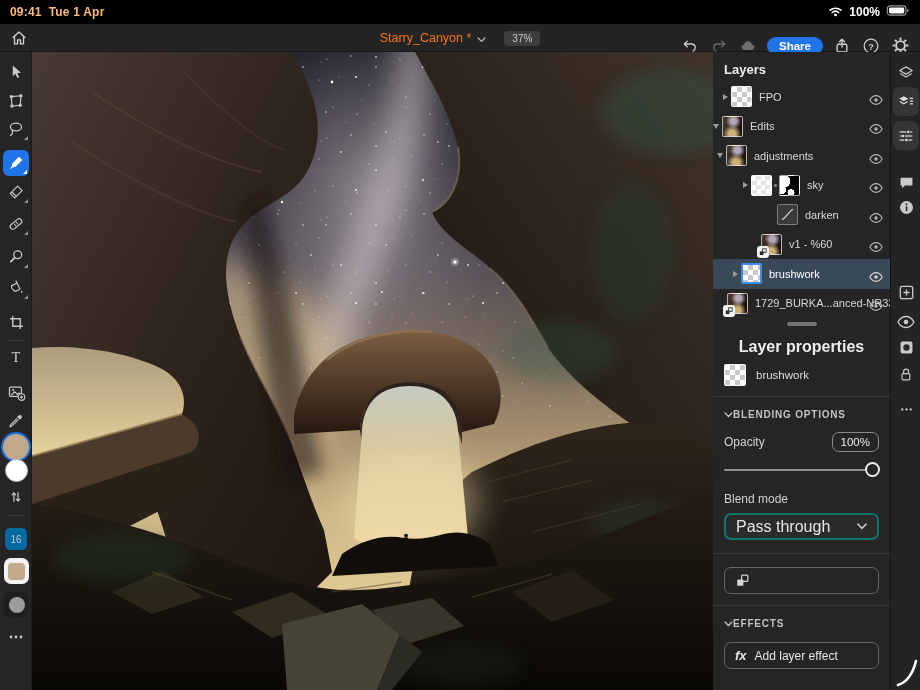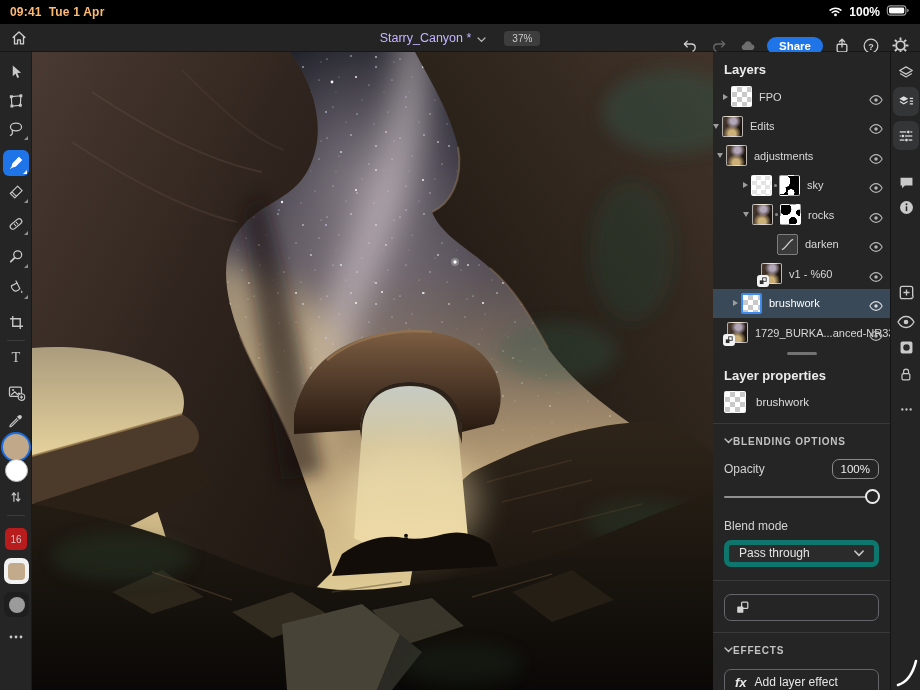--- a/index.html
+++ b/index.html
@@ -12,21 +12,21 @@
     display:flex; align-items:center; justify-content:space-between; padding:0 10px; }
   .sb-left { color:#fdba74; font-size:12px; font-weight:700; letter-spacing:.2px; display:flex; gap:7px; }
   .sb-left .sb-date { font-weight:700; }
   .sb-right { display:flex; align-items:center; gap:6px; color:#fff; font-size:12px; font-weight:700; }
 
   
   .header { position:absolute; left:0; top:24px; width:920px; height:28px; background:#242425;
     border-bottom:1px solid #161617; display:flex; align-items:center; }
   .hdr-home { position:absolute; left:8px; top:4px; width:22px; height:20px; display:flex; align-items:center; justify-content:center; }
   .hdr-center { position:absolute; left:0; right:0; top:0; height:28px; display:flex; align-items:center; justify-content:center; gap:6px; }
-  .doc-title { color:#c4b5fd; font-size:12.5px; }
+  .doc-title { color:#f97316; font-size:12.5px; }
   .zoom-badge { margin-left:12px; background:#3d3d3e; color:#c9c9c9; font-size:10px; padding:2px 8px; border-radius:4px; }
   .hdr-right { position:absolute; right:10px; top:0; height:43px; display:flex; align-items:center; gap:9px; }
   .hbtn { width:20px; height:20px; display:flex; align-items:center; justify-content:center; }
   .share-btn { background:#1f74e8; color:#fff; font-size:11.5px; font-weight:700; padding:3px 12px; border-radius:11px; }
 
   
   .body { position:absolute; left:0; top:52px; width:920px; height:638px; display:flex; }
   .ltoolbar { position:relative; width:32px; height:638px; background:#252526; border-right:1px solid #1a1a1b; flex:none; }
   .canvas { position:relative; width:681px; height:638px; flex:none; background:#101010; }
   .canvas svg { position:absolute; inset:0; }
@@ -35,21 +35,21 @@
 
   
   .tool { position:absolute; left:6px; width:20px; height:20px; display:flex; align-items:center; justify-content:center; color:#c9c9c9; }
   .tool.sub::after { content:""; position:absolute; right:-2px; bottom:-1px; border-left:4px solid transparent; border-bottom:4px solid #8f8f8f; }
   .brush-sel { position:absolute; left:3px; top:98px; width:26px; height:26px; background:#1f74e8; border-radius:6px;
     display:flex; align-items:center; justify-content:center; }
   .brush-sel::after { content:""; position:absolute; right:2px; bottom:2px; border-left:4px solid transparent; border-bottom:4px solid #fff; }
   .tb-div { position:absolute; left:7px; width:18px; height:1px; background:#3c3c3d; }
   .chip-fg { position:absolute; left:3px; top:382px; width:26px; height:26px; border-radius:50%; background:#c0a888; box-shadow:0 0 0 2px #1b6ce0; }
   .chip-bg { position:absolute; left:5px; top:407px; width:23px; height:23px; border-radius:50%; background:#fff; border:1px solid #bbb; }
-  .size-box { position:absolute; left:5px; top:476px; width:22px; height:22px; background:#b91c1c; border-radius:5px;
+  .size-box { position:absolute; left:5px; top:476px; width:22px; height:22px; background:#0369a1; border-radius:5px;
     color:#c9c9c9; font-size:10px; display:flex; align-items:center; justify-content:center; }
   .swatch-brush { position:absolute; left:4px; top:506px; width:25px; height:26px; background:#f2f2f2; border-radius:7px;
     display:flex; align-items:center; justify-content:center; }
   .swatch-brush i { width:17px; height:17px; background:#c2aa8b; border-radius:4px; }
   .swatch-gray { position:absolute; left:4px; top:540px; width:25px; height:25px; background:#1e1e1f; border-radius:7px;
     display:flex; align-items:center; justify-content:center; }
   .swatch-gray i { width:16px; height:16px; background:#9b9b9b; border-radius:50%; }
 
   
   .lp-title { padding:10px 0 5px 11px; color:#ececec; font-size:13px; font-weight:700; }
@@ -79,34 +79,34 @@
   .lname { margin-left:7px; color:#d8d8d8; font-size:11px; white-space:nowrap; overflow:hidden; }
   .sel .lname { color:#fff; }
   .row-eye { position:absolute; right:7px; top:50%; transform:translateY(-50%); width:14px; height:11px; }
   .so-badge { position:absolute; left:-5px; bottom:-4px; width:12px; height:12px; background:#f3f3f3; border-radius:3px;
     display:flex; align-items:center; justify-content:center; }
   .grab { height:12px; display:flex; align-items:center; justify-content:center; }
   .grab i { width:30px; height:3.5px; border-radius:2px; background:#737374; }
 
   
   .props { padding:0 11px; }
-  .props h2 { color:#ececec; font-size:13px; font-weight:700; margin-top:8px; }
+  .props h2 { color:#ececec; font-size:16px; font-weight:700; margin-top:8px;text-align:center; }
   .prop-item { display:flex; align-items:center; gap:10px; margin-top:8px; }
   .pdiv { height:1px; background:#39393a; margin:0 -11px; }
   .pdiv.m1 { margin-top:10px; } .pdiv.m2 { margin-top:13px; } .pdiv.m3 { margin-top:11px; }
   .sect { display:flex; align-items:center; margin-top:12px; color:#c2c2c2; font-size:10px; font-weight:700; letter-spacing:.8px; }
   .op-row { display:flex; align-items:center; justify-content:space-between; margin-top:12px; }
   .op-label, .bm-label { color:#d2d2d2; font-size:12px; }
   .op-value { border:1.5px solid #8a8a8b; border-radius:7px; padding:3px 8px; color:#ececec; font-size:11.5px; }
   .slider { position:relative; height:15px; margin-top:10px; }
   .slider .track { position:absolute; left:0; right:0; top:7px; height:2px; background:#909091; border-radius:1px; }
   .slider .knob { position:absolute; right:-1px; top:0; width:15px; height:15px; border-radius:50%; border:2px solid #ececec; background:#252526; }
   .bm-label { display:block; margin-top:15px; }
-  .dropdown { margin-top:7px; height:27px; background:#2b2b2c; border:5px solid #0f766e; border-radius:7px;
-    display:flex; align-items:center; justify-content:space-between; padding:0 10px; color:#e6e6e6; font-size:12px;text-align:center; }
+  .dropdown { margin-top:7px; height:27px; background:#2b2b2c; border:2px solid #0f766e; border-radius:7px;
+    display:flex; align-items:center; justify-content:space-between; padding:0 10px; color:#e6e6e6; font-size:16px;text-align:center; }
   .pbtn { margin-top:13px; height:27px; border:1px solid #66666a; border-radius:7px; background:transparent;
     display:flex; align-items:center; gap:8px; padding:0 10px; color:#e6e6e6; font-size:12px; }
   .fx { font-family:Liberation Sans, sans-serif; font-style:italic; font-weight:700; font-size:13px; color:#e6e6e6; }
 
   
   .ric { position:absolute; left:5px; width:20px; height:20px; display:flex; align-items:center; justify-content:center; }
   .rbox { position:absolute; left:2px; width:26px; height:29px; background:#343537; border-radius:7px; }
   .pencil-arc { position:absolute; right:1px; bottom:2px; }
 </style>
 </head>
@@ -522,31 +522,20 @@
         <span class="thumb t-checker-lt"></span>
         <span class="link-dot"></span>
         <span class="thumb t-mask-sky"></span>
         <span class="lname">sky</span>
         <span class="row-eye"><svg width="14" height="11" viewBox="0 0 16 12">
               <path d="M1,6 C3,2.3 6,1 8,1 C10,1 13,2.3 15,6 C13,9.7 10,11 8,11 C6,11 3,9.7 1,6 Z" fill="none" stroke="#b5b5b5" stroke-width="1.2"></path>
               <circle cx="8" cy="6" r="2" fill="#b5b5b5"></circle>
             </svg></span>
       </div>
 
-      <div class="lrow" style="padding-left:30px">
-        <span class="tri d"></span>
-        <span class="thumb t-photo"></span>
-        <span class="link-dot"></span>
-        <span class="thumb t-mask-rocks"></span>
-        <span class="lname">rocks</span>
-        <span class="row-eye"><svg width="14" height="11" viewBox="0 0 16 12">
-              <path d="M1,6 C3,2.3 6,1 8,1 C10,1 13,2.3 15,6 C13,9.7 10,11 8,11 C6,11 3,9.7 1,6 Z" fill="none" stroke="#b5b5b5" stroke-width="1.2"></path>
-              <circle cx="8" cy="6" r="2" fill="#b5b5b5"></circle>
-            </svg></span>
-      </div>
 
       <div class="lrow" style="padding-left:64px">
         <span class="thumb t-curve">
             <svg width="15" height="15" viewBox="0 0 16 16">
               <path d="M2,13.5 C6,12.5 10,3.5 14,2.5" stroke="#c9c9c9" stroke-width="1.3" fill="none"></path>
             </svg>
           </span>
         <span class="lname">darken</span>
         <span class="row-eye"><svg width="14" height="11" viewBox="0 0 16 12">
               <path d="M1,6 C3,2.3 6,1 8,1 C10,1 13,2.3 15,6 C13,9.7 10,11 8,11 C6,11 3,9.7 1,6 Z" fill="none" stroke="#b5b5b5" stroke-width="1.2"></path>

